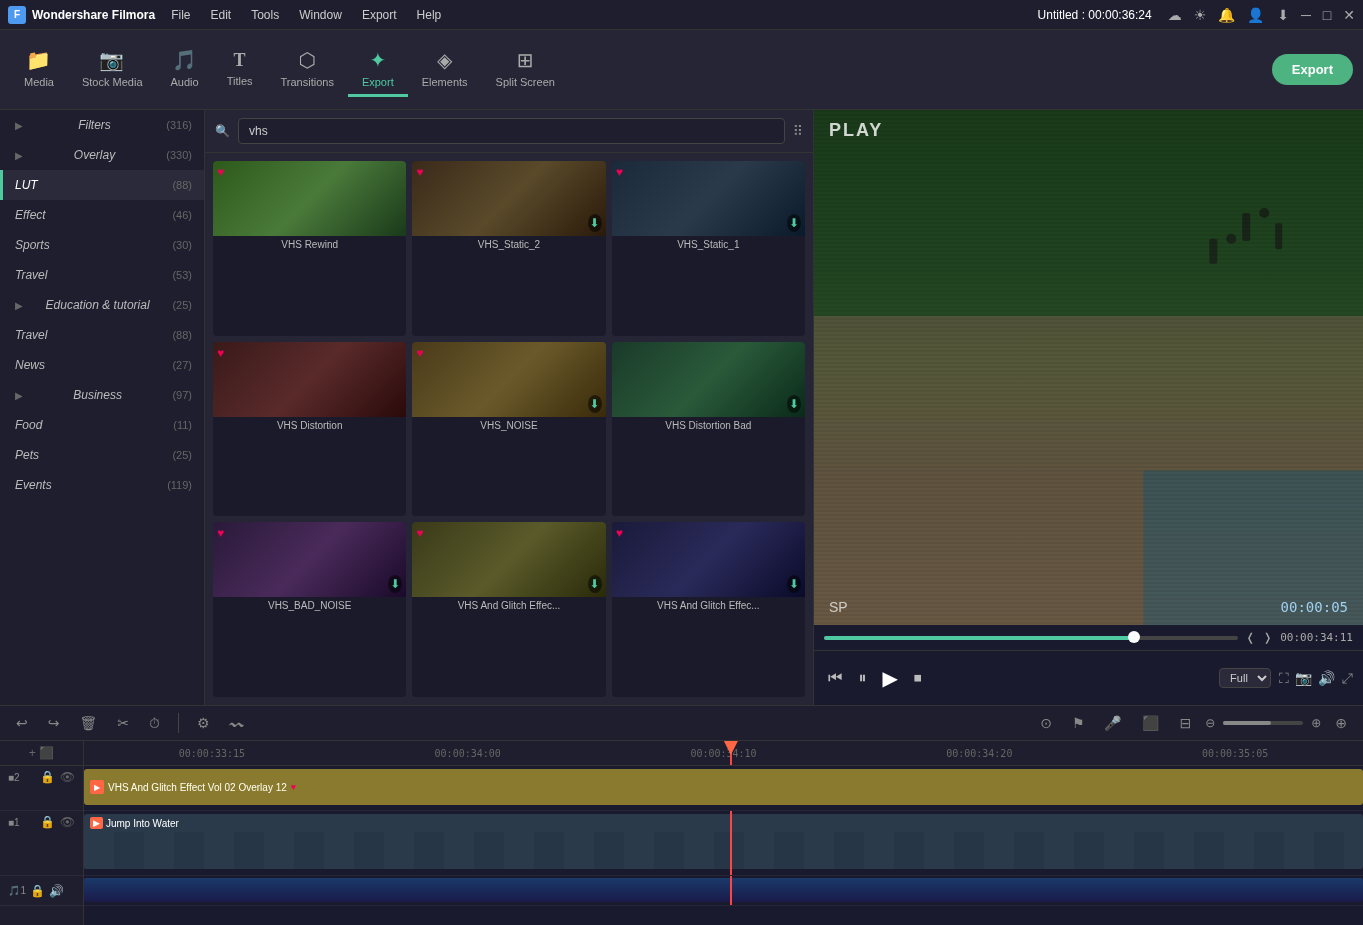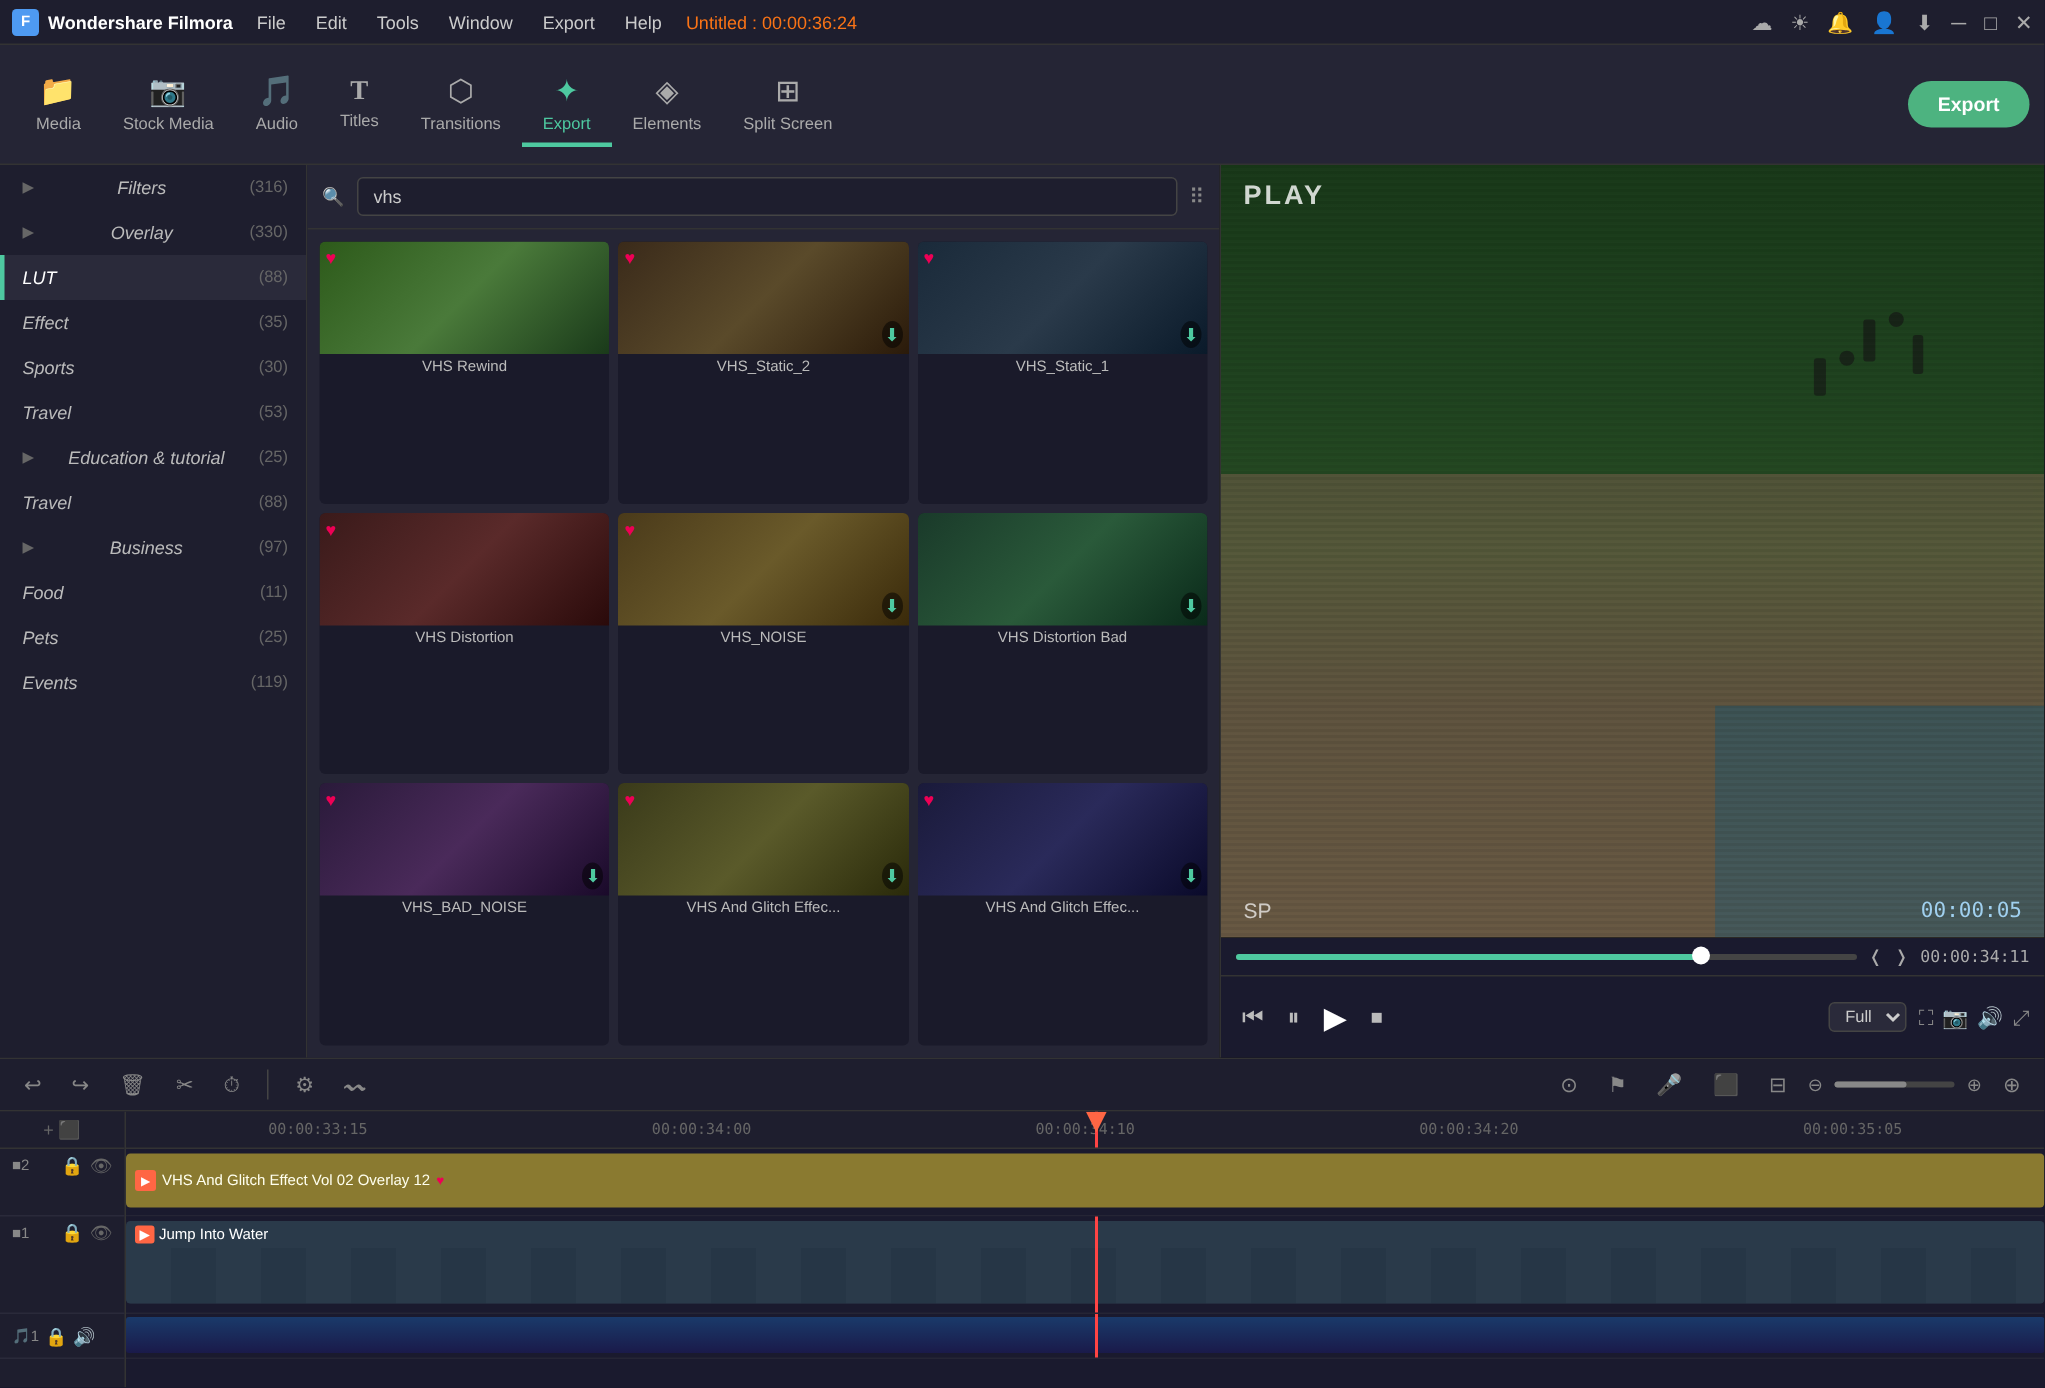--- a/index.html
+++ b/index.html
@@ -4,21 +4,21 @@
   <style>
     * { box-sizing: border-box; margin: 0; padding: 0; }
     body { background: #1a1a2e; color: #ccc; font-family: 'Segoe UI', Arial, sans-serif; font-size: 12px; overflow: hidden; width: 1363px; height: 925px; }
 
     
     #topbar { background: #1e1e2e; height: 30px; display: flex; align-items: center; padding: 0 8px; gap: 16px; border-bottom: 1px solid #333; }
     #topbar .logo { display: flex; align-items: center; gap: 6px; color: #fff; font-weight: bold; font-size: 12px; }
     #topbar .logo .logo-icon { width: 18px; height: 18px; background: #4e9af1; border-radius: 3px; display: flex; align-items: center; justify-content: center; font-size: 10px; color: #fff; }
     .menu-items { display: flex; gap: 20px; color: #ccc; font-size: 12px; }
     .menu-items span { cursor: pointer; }
-    .title-center { flex: 1; text-align: left; color: #f97316; font-size: 12px; }
+    .title-center { flex: 1; text-align: right; color: #ffffff; font-size: 12px; }
     .top-icons { display: flex; gap: 12px; align-items: center; color: #aaa; }
     .top-icons span { cursor: pointer; font-size: 14px; }
 
     
     #toolbar { background: #252535; height: 80px; display: flex; align-items: center; padding: 0 10px; border-bottom: 1px solid #333; gap: 0; }
     .toolbar-item { display: flex; flex-direction: column; align-items: center; justify-content: center; padding: 6px 14px; cursor: pointer; color: #aaa; gap: 4px; font-size: 11px; border-bottom: 3px solid transparent; }
     .toolbar-item.active { color: #4ec9a0; border-bottom: 3px solid #4ec9a0; }
     .toolbar-item .t-icon { font-size: 20px; }
     .export-btn { margin-left: auto; background: #4db380; color: #fff; border: none; padding: 8px 20px; border-radius: 20px; cursor: pointer; font-size: 13px; font-weight: bold; }
 
@@ -201,38 +201,42 @@
       <span class="expand-icon">▶</span>
       <span class="s-label">Overlay</span>
       <span class="s-count">(330)</span>
     </div>
     <div class="sidebar-item active">
       <span class="s-label">LUT</span>
       <span class="s-count">(88)</span>
     </div>
     <div class="sidebar-item">
       <span class="s-label">Effect</span>
-      <span class="s-count">(35)</span>
+      <span class="s-count">(46)</span>
     </div>
     <div class="sidebar-item">
       <span class="s-label">Sports</span>
       <span class="s-count">(30)</span>
     </div>
     <div class="sidebar-item">
       <span class="s-label">Travel</span>
       <span class="s-count">(53)</span>
     </div>
     <div class="sidebar-item">
       <span class="expand-icon">▶</span>
       <span class="s-label">Education &amp; tutorial</span>
       <span class="s-count">(25)</span>
     </div>
     <div class="sidebar-item">
       <span class="s-label">Travel</span>
       <span class="s-count">(88)</span>
+    </div>
+    <div class="sidebar-item">
+      <span class="s-label">News</span>
+      <span class="s-count">(27)</span>
     </div>
     <div class="sidebar-item">
       <span class="expand-icon">▶</span>
       <span class="s-label">Business</span>
       <span class="s-count">(97)</span>
     </div>
     <div class="sidebar-item">
       <span class="s-label">Food</span>
       <span class="s-count">(11)</span>
     </div>

